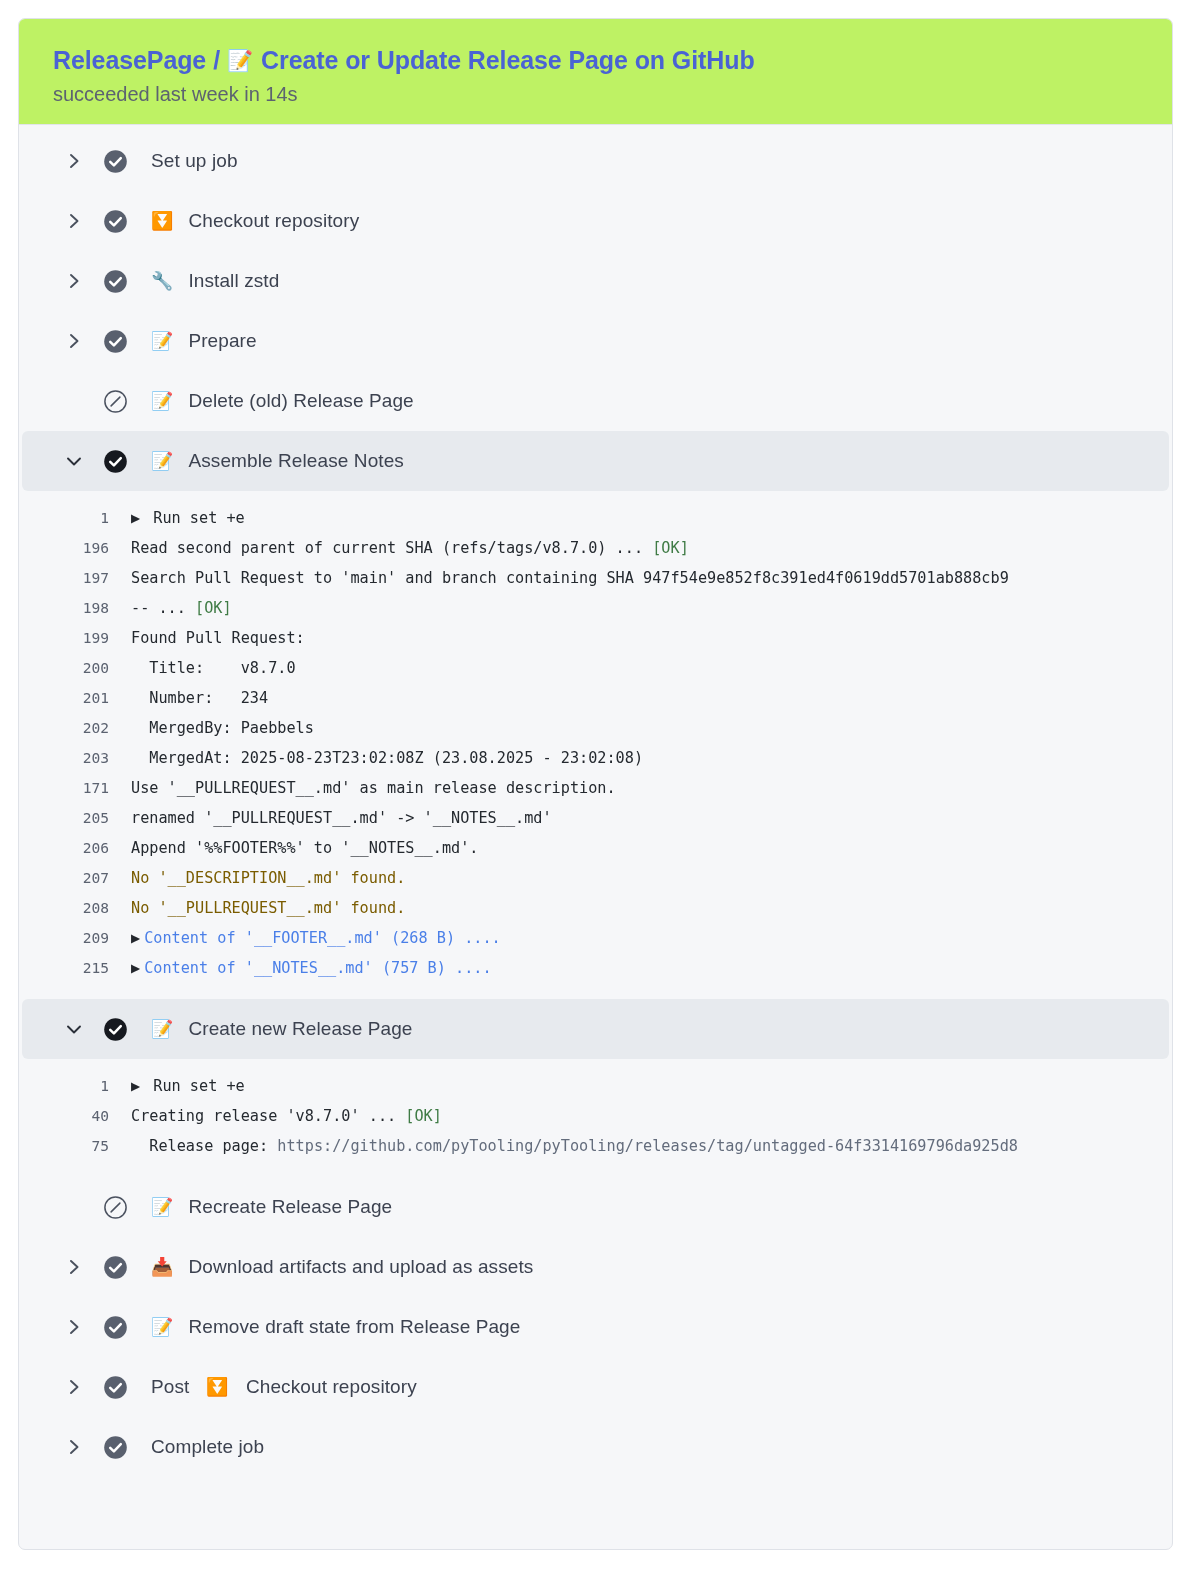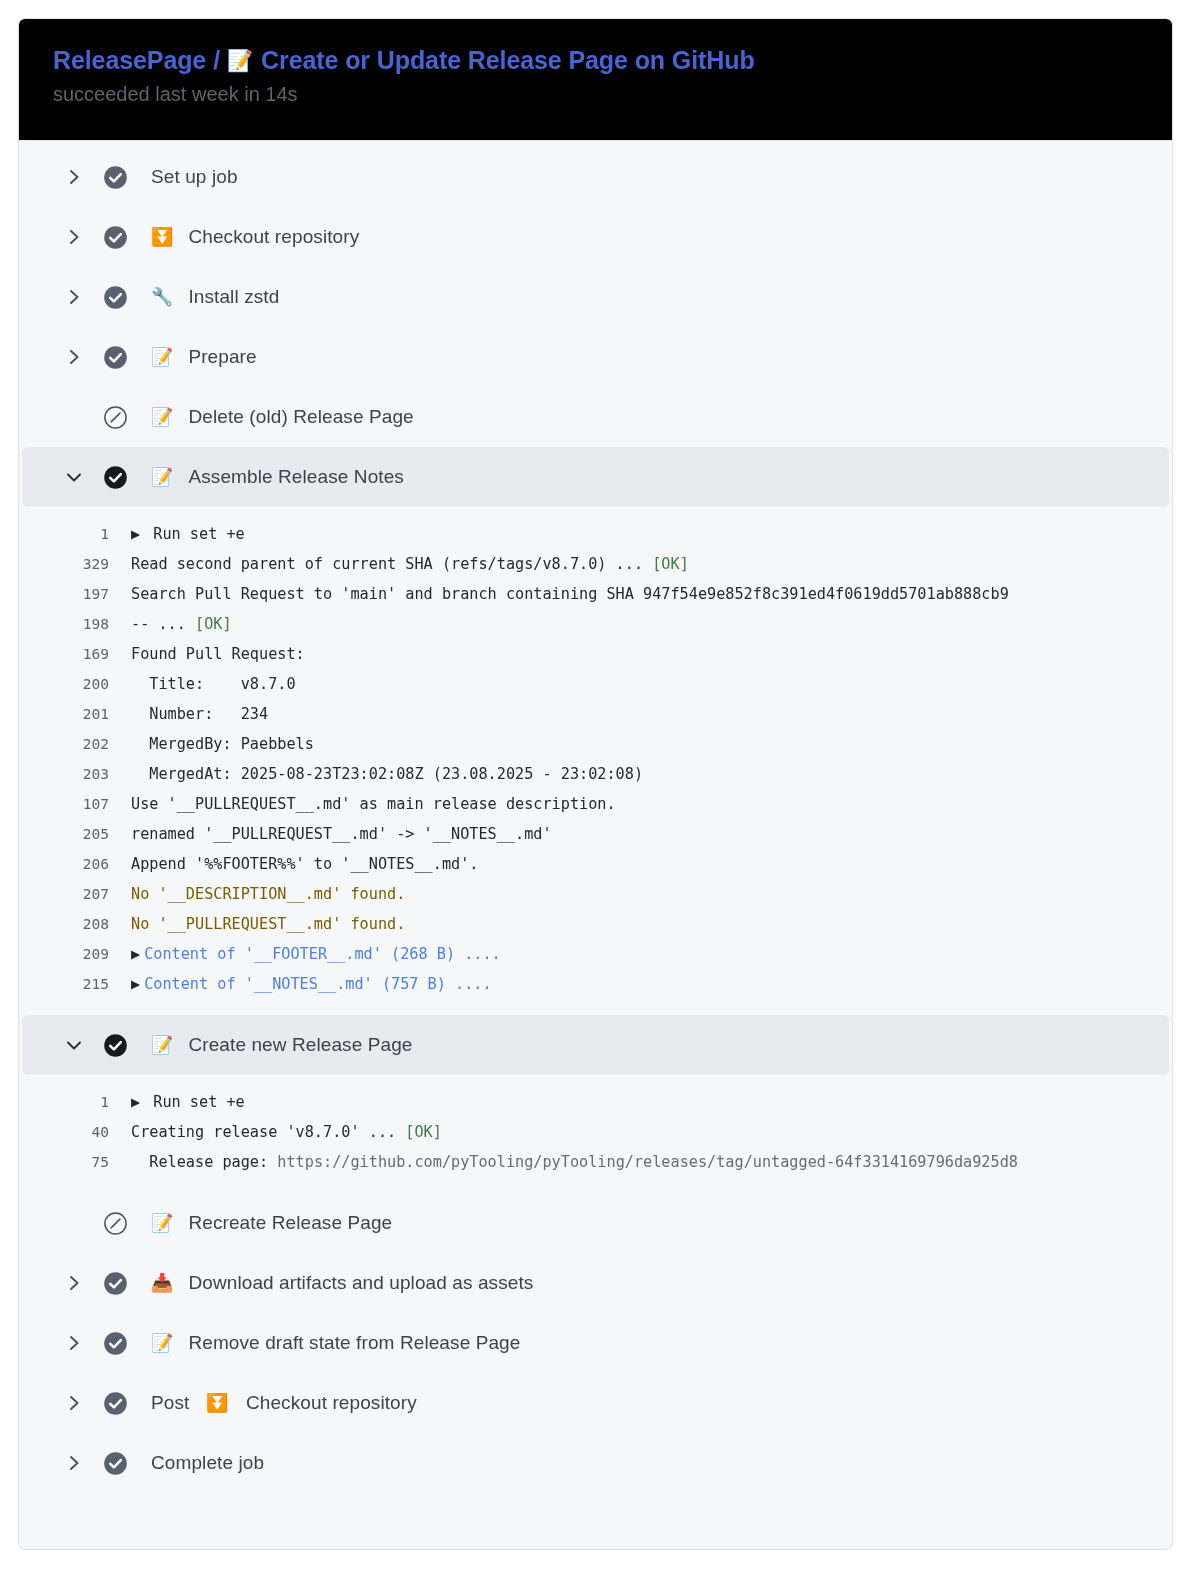--- a/index.html
+++ b/index.html
@@ -19,23 +19,23 @@
   .card {
     width: 1155px;
     min-height: 1532px;
     border: 1px solid #dfe2e8;
     border-radius: 7px;
     background: #f6f7f9;
     overflow: hidden;
   }
   
   .card-header {
-    padding: 26px 34px 34px 34px;
+    padding: 26px 34px 18px 34px;
     border-bottom: 1px solid #e2e5ea;
-    background: #000000;
+    background: #bef264;
   }
   .title-row {
     display: flex;
     align-items: baseline;
     flex-wrap: wrap;
     font-size: 25px;
     font-weight: 700;
     color: #4a63d4;
     line-height: 1.25;
     letter-spacing: -0.1px;
@@ -227,29 +227,29 @@
             <svg width="25" height="25" viewBox="0 0 25 25" aria-hidden="true">
               <circle cx="12.5" cy="12.5" r="11.3" fill="#16191f"></circle>
               <path d="M7.2 12.8 L10.9 16.4 L17.8 9.2" stroke="#ffffff" stroke-width="2.5" fill="none" stroke-linecap="round" stroke-linejoin="round"></path>
             </svg>
           </span>
           <span class="step-emoji">📝</span>
           <span class="step-label">Assemble Release Notes</span>
         </div>
         <div class="log">
           <div class="log-line"><span class="ln">1</span><span class="lt"><span class="tri">▶</span><span> Run set +e</span></span></div>
-          <div class="log-line"><span class="ln">329</span><span class="lt"><span>Read second parent of current SHA (refs/tags/v8.7.0) ... </span><span class="ok">[OK]</span></span></div>
+          <div class="log-line"><span class="ln">196</span><span class="lt"><span>Read second parent of current SHA (refs/tags/v8.7.0) ... </span><span class="ok">[OK]</span></span></div>
           <div class="log-line"><span class="ln">197</span><span class="lt"><span>Search Pull Request to 'main' and branch containing SHA 947f54e9e852f8c391ed4f0619dd5701ab888cb9</span></span></div>
           <div class="log-line"><span class="ln">198</span><span class="lt"><span>-- ... </span><span class="ok">[OK]</span></span></div>
-          <div class="log-line"><span class="ln">169</span><span class="lt"><span>Found Pull Request:</span></span></div>
+          <div class="log-line"><span class="ln">199</span><span class="lt"><span>Found Pull Request:</span></span></div>
           <div class="log-line"><span class="ln">200</span><span class="lt"><span>  Title:    v8.7.0</span></span></div>
           <div class="log-line"><span class="ln">201</span><span class="lt"><span>  Number:   234</span></span></div>
           <div class="log-line"><span class="ln">202</span><span class="lt"><span>  MergedBy: Paebbels</span></span></div>
           <div class="log-line"><span class="ln">203</span><span class="lt"><span>  MergedAt: 2025-08-23T23:02:08Z (23.08.2025 - 23:02:08)</span></span></div>
-          <div class="log-line"><span class="ln">107</span><span class="lt"><span>Use '__PULLREQUEST__.md' as main release description.</span></span></div>
+          <div class="log-line"><span class="ln">171</span><span class="lt"><span>Use '__PULLREQUEST__.md' as main release description.</span></span></div>
           <div class="log-line"><span class="ln">205</span><span class="lt"><span>renamed '__PULLREQUEST__.md' -&gt; '__NOTES__.md'</span></span></div>
           <div class="log-line"><span class="ln">206</span><span class="lt"><span>Append '%%FOOTER%%' to '__NOTES__.md'.</span></span></div>
           <div class="log-line"><span class="ln">207</span><span class="lt"><span class="warn">No '__DESCRIPTION__.md' found.</span></span></div>
           <div class="log-line"><span class="ln">208</span><span class="lt"><span class="warn">No '__PULLREQUEST__.md' found.</span></span></div>
           <div class="log-line"><span class="ln">209</span><span class="lt"><span class="tri">▶</span><span class="grp">Content of '__FOOTER__.md' (268 B) ....</span></span></div>
           <div class="log-line"><span class="ln">215</span><span class="lt"><span class="tri">▶</span><span class="grp">Content of '__NOTES__.md' (757 B) ....</span></span></div>
         </div>
         <div class="step-row expanded">
           <span class="chev">
             <svg width="18" height="13" viewBox="0 0 18 13" fill="none" aria-hidden="true">

